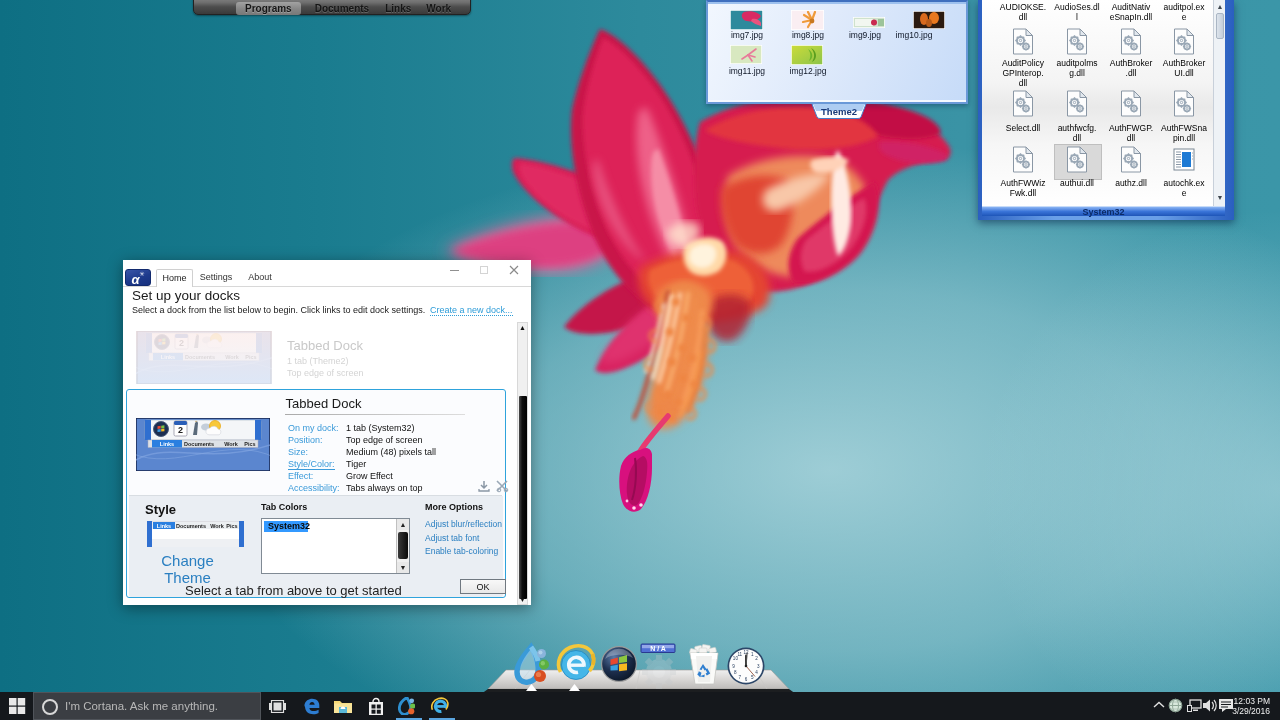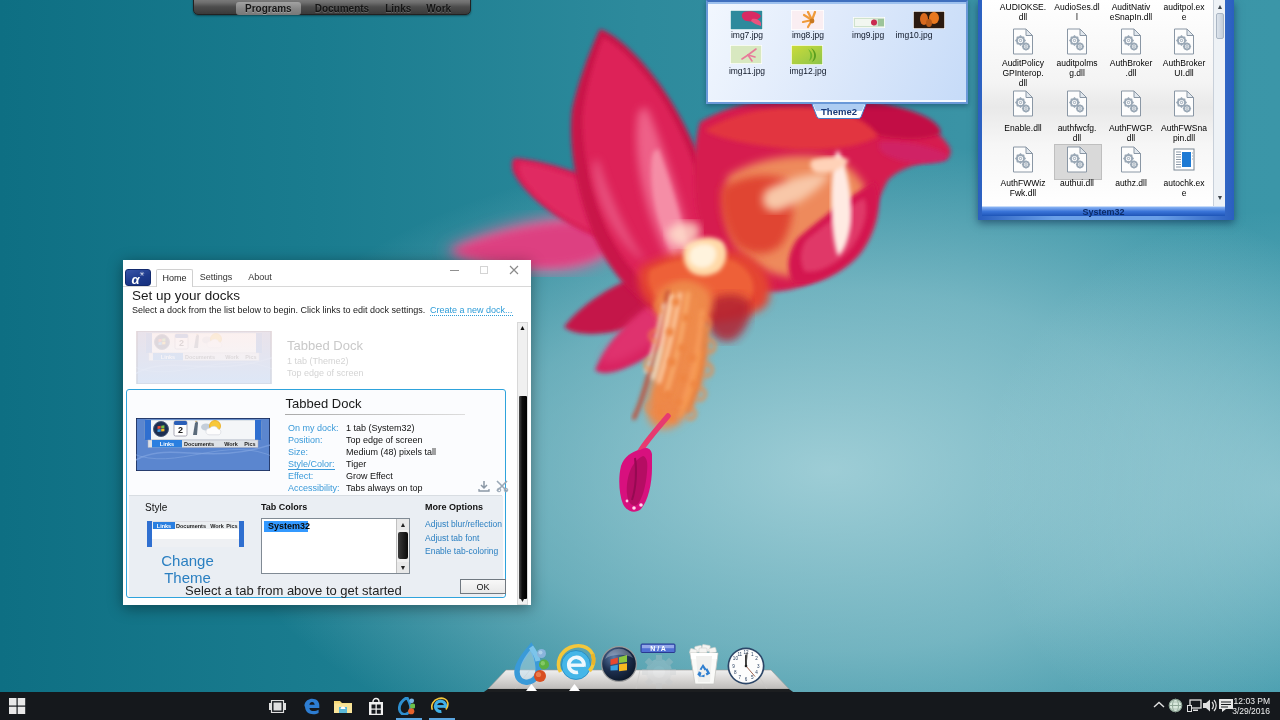--- a/index.html
+++ b/index.html
@@ -271,21 +271,21 @@
     <svg class="abs" style="left:205px;top:9px" width="32" height="18">
         <rect width="32" height="18" fill="#2b1a10"></rect>
         <ellipse cx="11" cy="8" rx="4" ry="6" fill="#d96a1e"></ellipse>
         <ellipse cx="21" cy="7" rx="5" ry="6" fill="#e8781e"></ellipse>
         <ellipse cx="16" cy="12" rx="3" ry="4" fill="#b85a18"></ellipse>
         <rect width="32" height="18" fill="none" stroke="#ffffff" stroke-width="1.5"></rect>
       </svg>
 
     <div class="abs" style="left:10px;top:28px;width:58px;text-align:center;font-size:8.5px;color:#101828">img7.jpg</div>
     <div class="abs" style="left:71px;top:28px;width:58px;text-align:center;font-size:8.5px;color:#101828">img8.jpg</div>
-    <div class="abs" style="left:144px;top:28px;width:58px;text-align:left;font-size:8.5px;color:#101828">img9.jpg</div>
+    <div class="abs" style="left:128px;top:28px;width:58px;text-align:center;font-size:8.5px;color:#101828">img9.jpg</div>
     <div class="abs" style="left:176px;top:28px;width:60px;text-align:center;font-size:8.5px;color:#101828">img10.jpg</div>
 
     <svg class="abs" style="left:22px;top:43px" width="32" height="19">
         <rect width="32" height="19" fill="#d8e8c0"></rect>
         <g stroke="#e87a9a" stroke-width="1.6" stroke-linecap="round">
           <line x1="18" y1="10" x2="26" y2="4"></line>
           <line x1="18" y1="10" x2="25" y2="12"></line>
           <line x1="18" y1="10" x2="12" y2="14"></line>
           <line x1="18" y1="10" x2="22" y2="16"></line>
         </g>
@@ -337,21 +337,21 @@
             <use href="#dllico"></use>
           </svg>
       <div class="abs" style="left:122px;top:58px;width:54px;text-align:center;line-height:10px">AuthBroker<br>.dll</div>
       <svg class="abs" style="left:191px;top:28px" width="22" height="27">
             <use href="#dllico"></use>
           </svg>
       <div class="abs" style="left:175px;top:58px;width:54px;text-align:center;line-height:10px">AuthBroker<br>UI.dll</div>
       <svg class="abs" style="left:30px;top:90px" width="22" height="27">
             <use href="#dllico"></use>
           </svg>
-      <div class="abs" style="left:14px;top:123px;width:54px;text-align:center;line-height:10px">Enable.dll</div>
+      <div class="abs" style="left:14px;top:123px;width:54px;text-align:center;line-height:10px">Select.dll</div>
       <svg class="abs" style="left:84px;top:90px" width="22" height="27">
             <use href="#dllico"></use>
           </svg>
       <div class="abs" style="left:68px;top:123px;width:54px;text-align:center;line-height:10px">authfwcfg.<br>dll</div>
       <svg class="abs" style="left:138px;top:90px" width="22" height="27">
             <use href="#dllico"></use>
           </svg>
       <div class="abs" style="left:122px;top:123px;width:54px;text-align:center;line-height:10px">AuthFWGP.<br>dll</div>
       <svg class="abs" style="left:191px;top:90px" width="22" height="27">
             <use href="#dllico"></use>
@@ -424,21 +424,21 @@
           <path d="M7,1 L7,7 M4,5 L7,8 L10,5" stroke="#8a97a5" stroke-width="1.5" fill="none"></path>
           <path d="M2,9 L2,11 L12,11 L12,9" stroke="#8a97a5" stroke-width="1.3" fill="none"></path>
         </svg>
       <svg class="abs" style="left:368px;top:89px" width="14" height="14">
           <path d="M2,2 L12,12 M12,2 L2,12" stroke="#9aa8b6" stroke-width="1.6"></path>
           <circle cx="4" cy="11" r="1.8" fill="none" stroke="#9aa8b6" stroke-width="1"></circle>
           <circle cx="11" cy="11" r="1.8" fill="none" stroke="#9aa8b6" stroke-width="1"></circle>
         </svg>
       <div class="abs" style="left:2px;top:105px;width:373px;height:1px;background:#d8dde2"></div>
       <div class="abs" style="left:2px;top:106px;width:374px;height:101px;background:#eaeef3;border-radius:0 0 2px 2px"></div>
-      <div class="abs" style="left:18px;top:112px;font-size:10px;font-weight:normal;color:#111">Style</div>
+      <div class="abs" style="left:18px;top:112px;font-size:13px;font-weight:bold;color:#111">Style</div>
       <svg class="abs" style="left:20px;top:131px" width="97" height="26">
           <use href="#stylethumb"></use>
         </svg>
       <div class="abs" style="left:12px;top:162px;width:97px;text-align:center;font-size:15px;color:#2a7fc1">Change Theme</div>
       <div class="abs" style="left:134px;top:112px;font-size:9px;font-weight:bold;color:#111">Tab Colors</div>
       <div class="abs" style="left:134px;top:128px;width:149px;height:56px;background:#ffffff;border:1px solid #808a94">
         <div class="abs" style="left:2px;top:2px;width:44px;height:11px;background:#3399ff;font-size:9px;font-weight:bold;color:#0a0a0a;padding-left:4px;line-height:11px">System32</div>
         <div class="abs" style="right:0;top:0;width:13px;height:54px;background:#f0f0f0;border-left:1px solid #c0c0c0">
           <div style="height:11px;text-align:center;font-size:7px;line-height:11px;color:#222;background:#e8e8e8">▲</div>
           <div style="position:absolute;top:13px;left:1px;width:10px;height:27px;background:linear-gradient(90deg,#3a3a3a,#0a0a0a);border-radius:2px"></div>
@@ -583,20 +583,26 @@
     
     <svg class="abs" style="left:9px;top:6px" width="17" height="16">
         <g fill="#e8e8e8">
           <rect x="0" y="0" width="7.5" height="7.5"></rect>
           <rect x="8.7" y="0" width="7.5" height="7.5"></rect>
           <rect x="0" y="8.7" width="7.5" height="7.5"></rect>
           <rect x="8.7" y="8.7" width="7.5" height="7.5"></rect>
         </g>
       </svg>
     
+    <div class="abs" style="left:33px;top:0;width:228px;height:28px;background:#3b3e43;border:1px solid #50545a">
+      <svg class="abs" style="left:7px;top:5px" width="18" height="18">
+          <circle cx="9" cy="9" r="7" fill="none" stroke="#d8d8d8" stroke-width="2"></circle>
+        </svg>
+      <span style="position:absolute;left:31px;top:7px;font-size:11.5px;color:#b8b8b8">I'm Cortana. Ask me anything.</span>
+    </div>
     
     <svg class="abs" style="left:269px;top:8px" width="17" height="13">
         <rect x="2.5" y="0.5" width="12" height="12" fill="none" stroke="#e0e0e0" stroke-width="1.2"></rect>
         <rect x="0" y="3" width="2" height="7" fill="#e0e0e0"></rect>
         <rect x="15" y="3" width="2" height="7" fill="#e0e0e0"></rect>
         <rect x="4.5" y="2.5" width="8" height="8" fill="#e0e0e0"></rect>
       </svg>
     
     <svg class="abs" style="left:303px;top:6px" width="17" height="17" viewBox="0 0 24 24">
         <path d="M2,10 C3,4 8,1 13,1 C19,1 23,5 23,10 L23,14 L9,14 C9.5,17 12,18.5 15,18.5 C17.5,18.5 20,17.8 22,16.5 L22,21 C20,22.3 17.3,23 14.5,23 C8,23 3.5,19.5 3,13.5 C2.8,12.3 2,11.5 2,10 Z M9,9.5 L16.5,9.5 C16.3,7 14.8,5.5 12.8,5.5 C10.8,5.5 9.3,7.2 9,9.5 Z" fill="#2d7dd2"></path>

